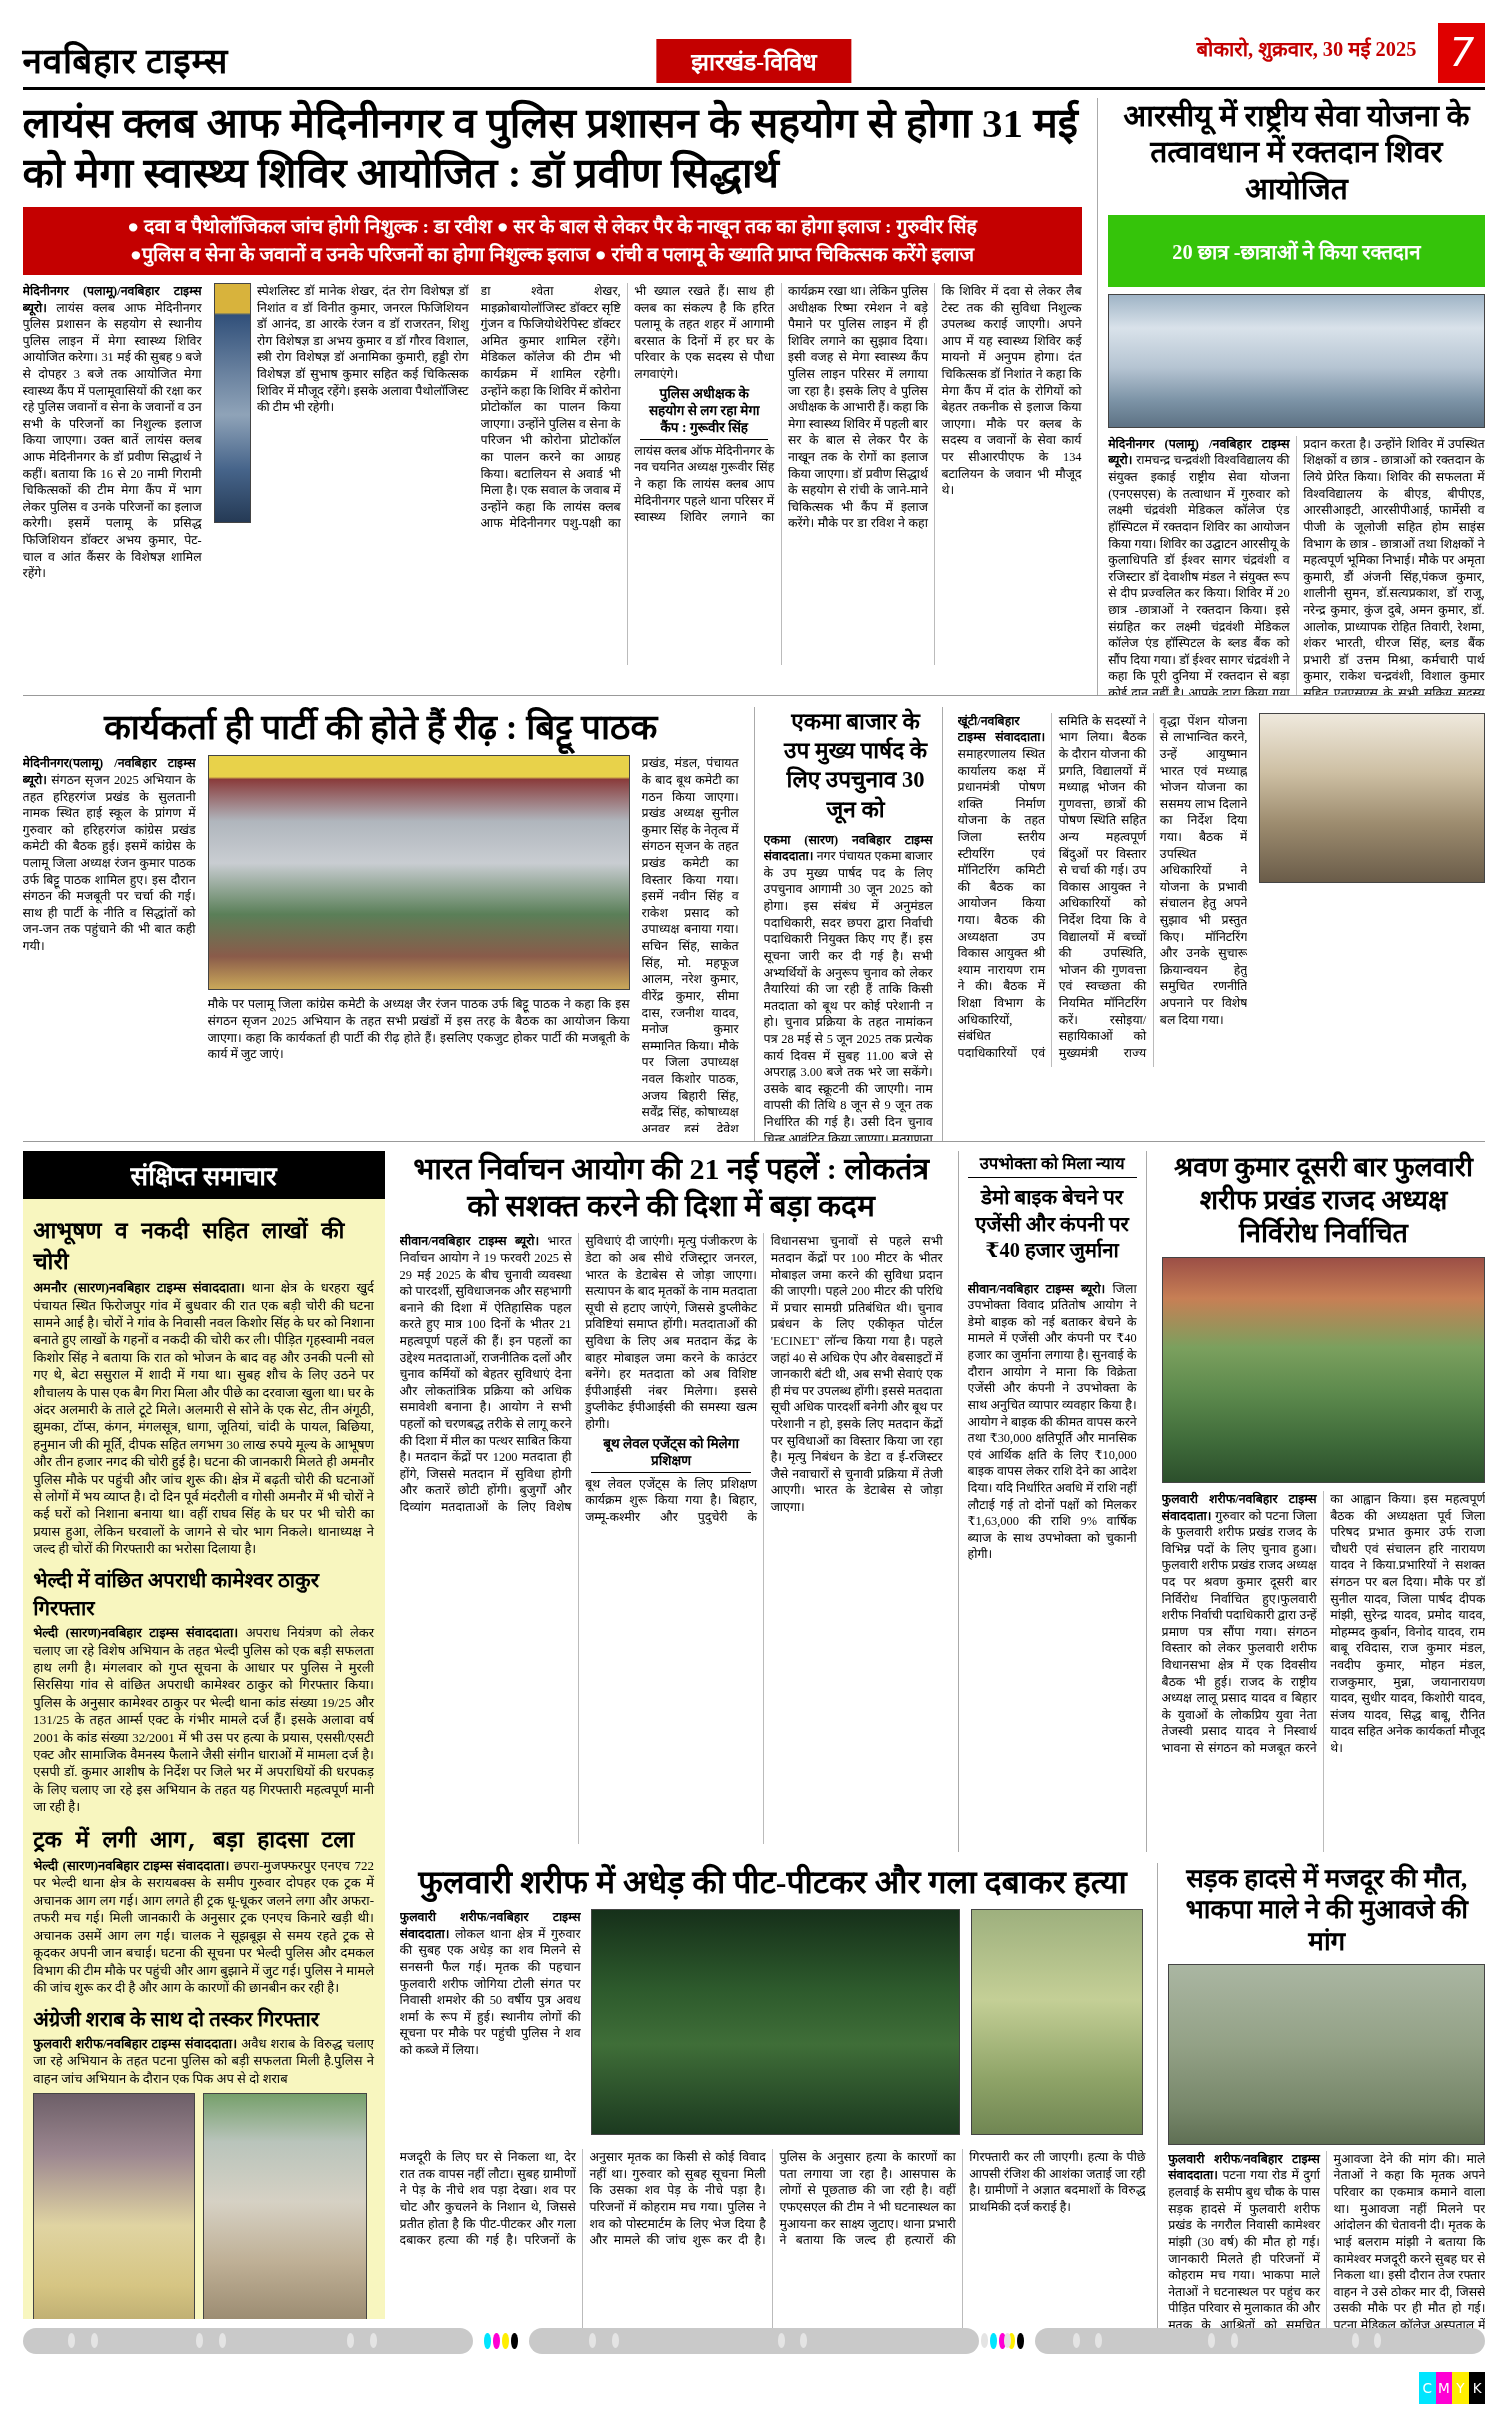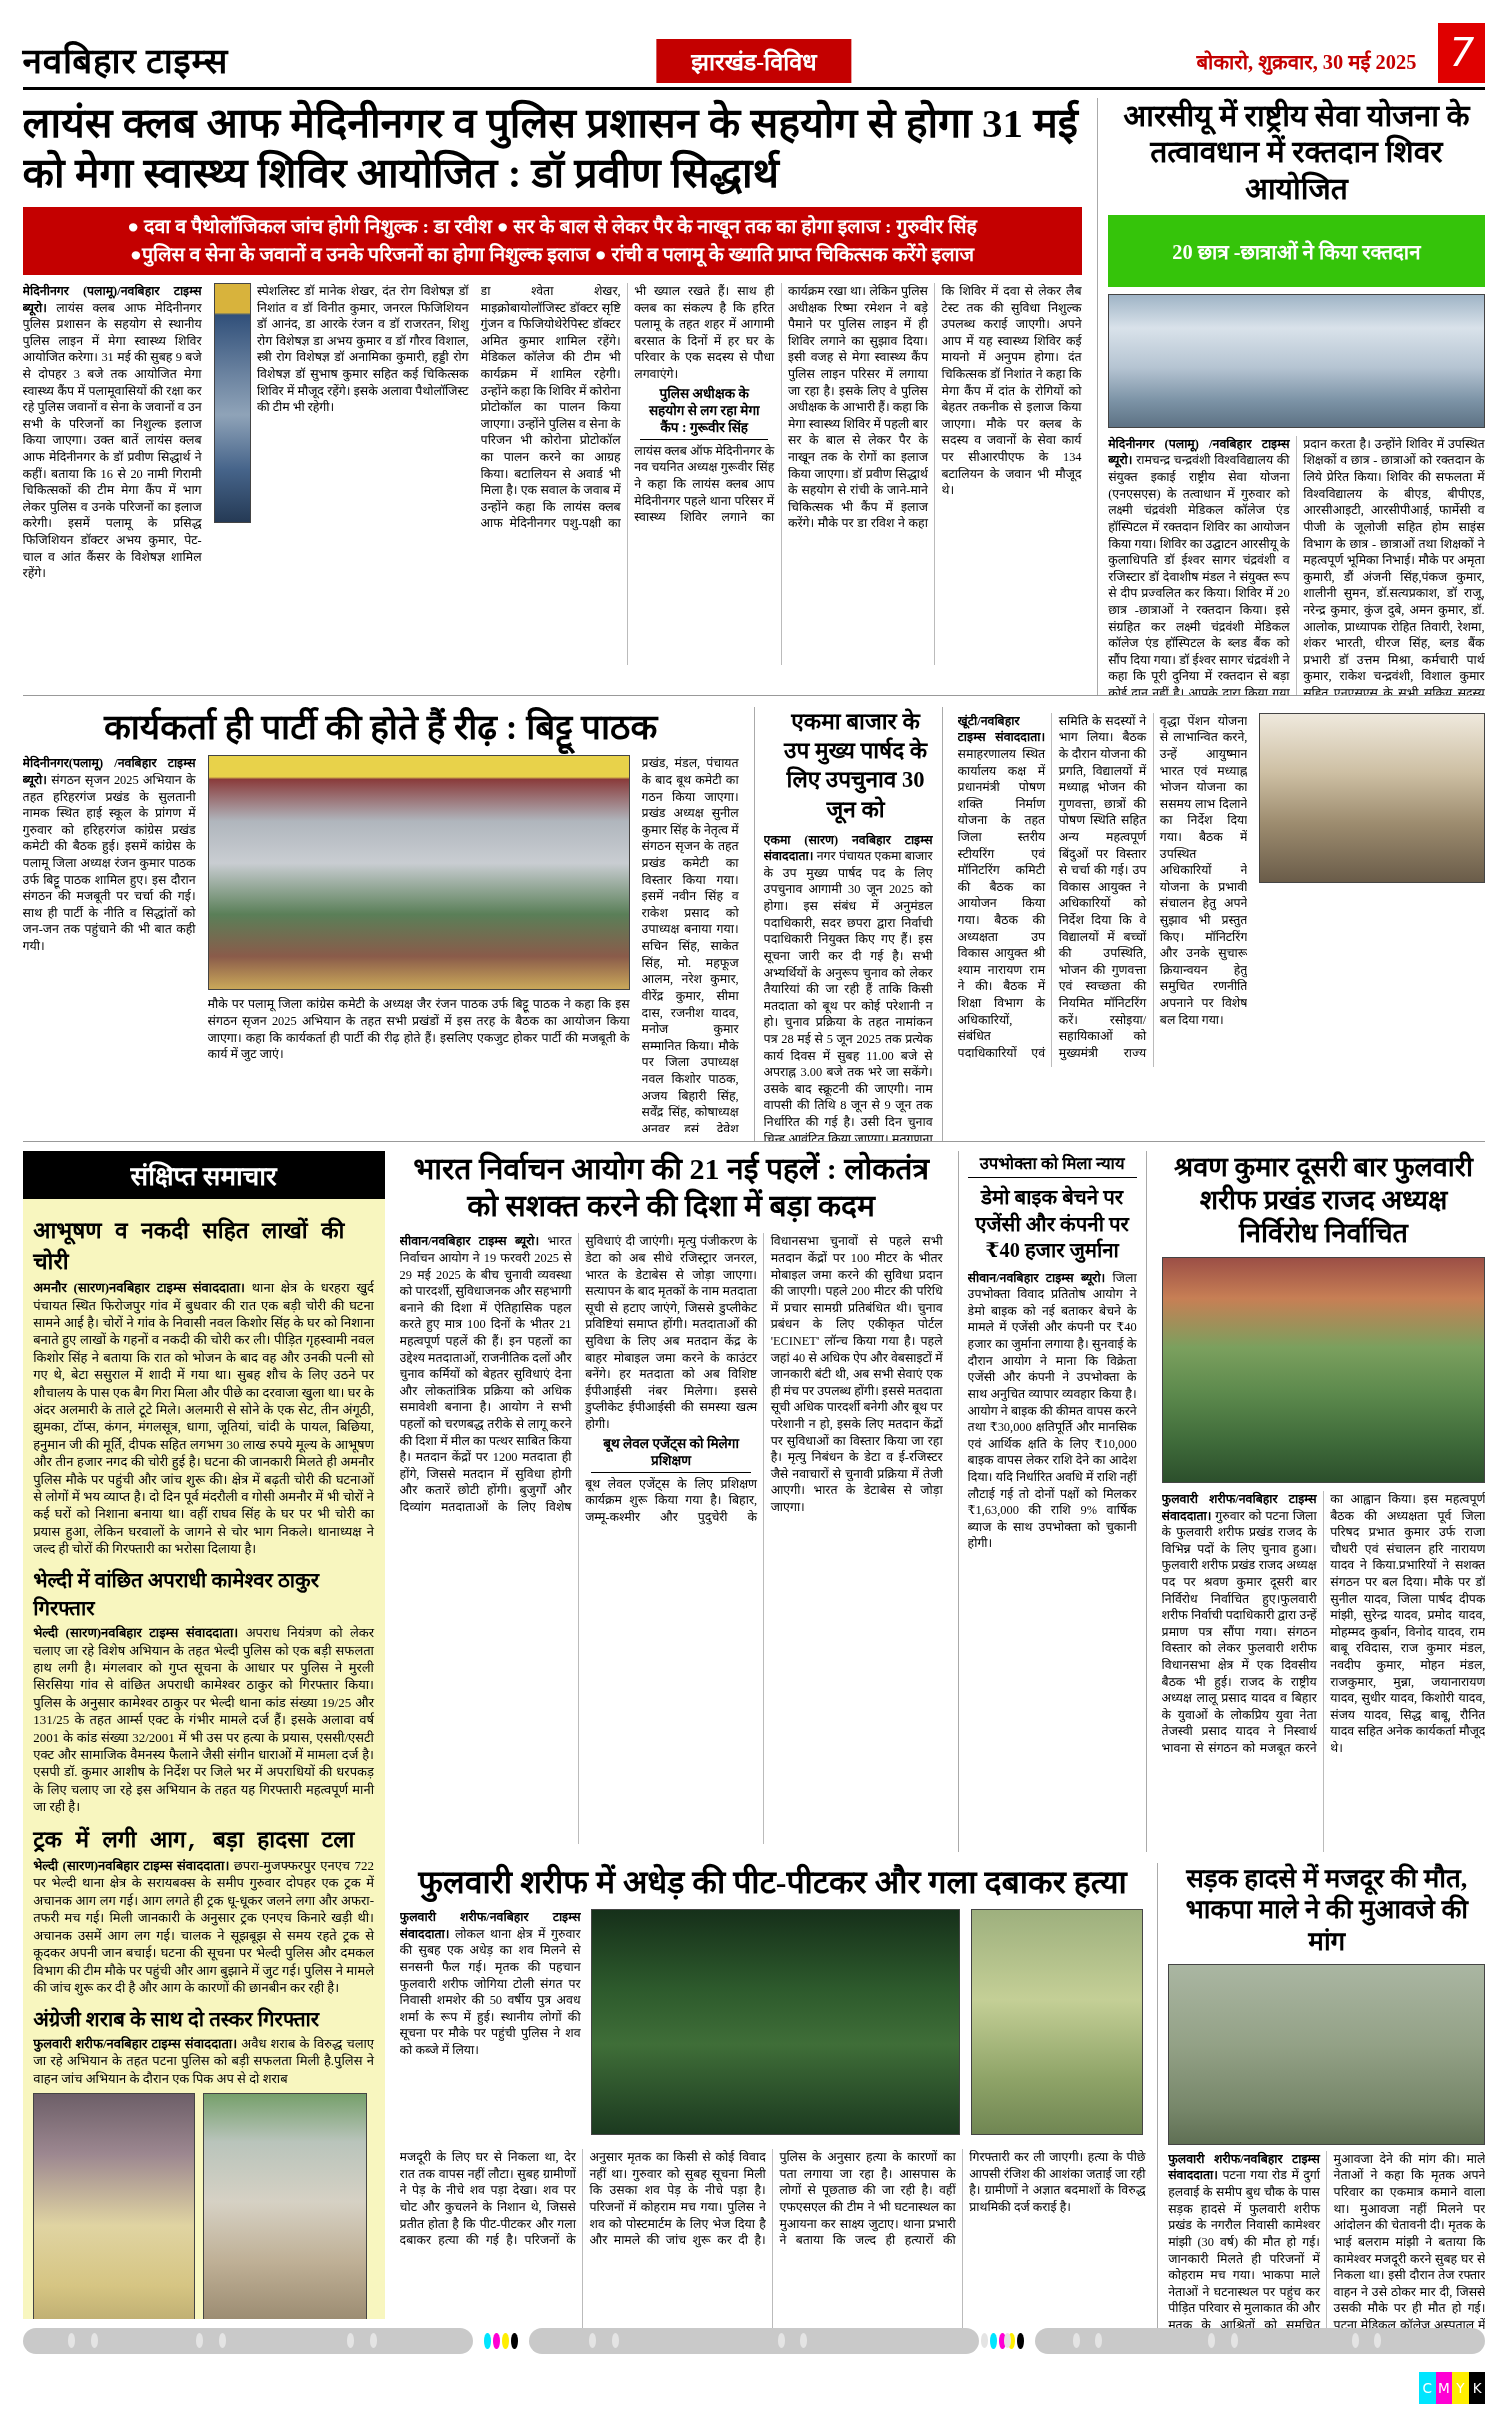--- a/index.html
+++ b/index.html
@@ -5,21 +5,21 @@
   html,body{margin:0;padding:0;background:#e9e9e9;}
   .page{position:relative;width:1508px;height:2426px;background:#ffffff;margin:0 auto;
         font-family:"Liberation Serif","DejaVu Serif",serif;color:#000;overflow:hidden;box-sizing:border-box;padding:13.6px 22.6px 0 22.6px;}
   .page *{box-sizing:border-box;}
 
   
   .masthead{display:flex;align-items:flex-end;height:69px;position:relative;}
   .paper-name{font-size:35px;font-weight:bold;letter-spacing:0.8px;}
   .section-box{position:absolute;left:50%;transform:translateX(-50%);background:#c40000;color:#fff;
                font-size:23.4px;font-weight:bold;padding:6px 35px;bottom:0;}
-  .date-line{position:absolute;right:69px;bottom:8px;color:#c40000;font-size:20.4px;font-weight:bold;}
+  .date-line{position:absolute;right:69px;bottom:21px;color:#c40000;font-size:20.4px;font-weight:bold;}
   .page-num{position:absolute;right:0;bottom:0;background:#e00000;color:#fff;width:47px;height:60px;
             font-size:39px;font-style:italic;display:flex;align-items:center;justify-content:center;font-family:"DejaVu Sans",sans-serif;}
   .head-rule{border-top:3px solid #000;margin-top:4.5px;}
 
   
   .hl{font-weight:bold;line-height:1.22;text-align:center;}
   .body-txt{font-size:12.4px;line-height:1.34;text-align:justify;}
   .cols2{column-count:2;column-gap:13.6px;column-rule:0.8px solid #bbb;}
   .cols3{column-count:3;column-gap:13.6px;column-rule:0.8px solid #bbb;}
   .cols4{column-count:4;column-gap:13.6px;column-rule:0.8px solid #bbb;}
@@ -251,21 +251,21 @@
             <b>सीवान/नवबिहार टाइम्स ब्यूरो।</b>
             <span>भारत निर्वाचन आयोग ने 19 फरवरी 2025 से 29 मई 2025 के बीच चुनावी व्यवस्था को पारदर्शी, सुविधाजनक और सहभागी बनाने की दिशा में ऐतिहासिक पहल करते हुए मात्र 100 दिनों के भीतर 21 महत्वपूर्ण पहलें की हैं। इन पहलों का उद्देश्य मतदाताओं, राजनीतिक दलों और चुनाव कर्मियों को बेहतर सुविधाएं देना और लोकतांत्रिक प्रक्रिया को अधिक समावेशी बनाना है। आयोग ने सभी पहलों को चरणबद्ध तरीके से लागू करने की दिशा में मील का पत्थर साबित किया है। मतदान केंद्रों पर 1200 मतदाता ही होंगे, जिससे मतदान में सुविधा होगी और कतारें छोटी होंगी। बुजुर्गों और दिव्यांग मतदाताओं के लिए विशेष सुविधाएं दी जाएंगी। मृत्यु पंजीकरण के डेटा को अब सीधे रजिस्ट्रार जनरल, भारत के डेटाबेस से जोड़ा जाएगा। सत्यापन के बाद मृतकों के नाम मतदाता सूची से हटाए जाएंगे, जिससे डुप्लीकेट प्रविष्टियां समाप्त होंगी। मतदाताओं की सुविधा के लिए अब मतदान केंद्र के बाहर मोबाइल जमा करने के काउंटर बनेंगे। हर मतदाता को अब विशिष्ट ईपीआईसी नंबर मिलेगा। इससे डुप्लीकेट ईपीआईसी की समस्या खत्म होगी।</span>
             <div class="subhead-inline">बूथ लेवल एजेंट्स को मिलेगा प्रशिक्षण</div>
             <span>बूथ लेवल एजेंट्स के लिए प्रशिक्षण कार्यक्रम शुरू किया गया है। बिहार, जम्मू-कश्मीर और पुदुचेरी के विधानसभा चुनावों से पहले सभी मतदान केंद्रों पर 100 मीटर के भीतर मोबाइल जमा करने की सुविधा प्रदान की जाएगी। पहले 200 मीटर की परिधि में प्रचार सामग्री प्रतिबंधित थी। चुनाव प्रबंधन के लिए एकीकृत पोर्टल 'ECINET' लॉन्च किया गया है। पहले जहां 40 से अधिक ऐप और वेबसाइटों में जानकारी बंटी थी, अब सभी सेवाएं एक ही मंच पर उपलब्ध होंगी। इससे मतदाता सूची अधिक पारदर्शी बनेगी और बूथ पर परेशानी न हो, इसके लिए मतदान केंद्रों पर सुविधाओं का विस्तार किया जा रहा है। मृत्यु निबंधन के डेटा व ई-रजिस्टर जैसे नवाचारों से चुनावी प्रक्रिया में तेजी आएगी। भारत के डेटाबेस से जोड़ा जाएगा।</span>
           </div>
         </div>
 
         <div class="demo ov">
           <div class="demo-kicker">उपभोक्ता को मिला न्याय</div>
           <div class="hl demo-hl">डेमो बाइक बेचने पर एजेंसी और कंपनी पर ₹40 हजार जुर्माना</div>
-          <div class="body-txt ov" style="margin-top:6px;height:558px;">
+          <div class="body-txt ov" style="margin-top:17px;height:558px;">
             <b>सीवान/नवबिहार टाइम्स ब्यूरो।</b>
             <span>जिला उपभोक्ता विवाद प्रतितोष आयोग ने डेमो बाइक को नई बताकर बेचने के मामले में एजेंसी और कंपनी पर ₹40 हजार का जुर्माना लगाया है। सुनवाई के दौरान आयोग ने माना कि विक्रेता एजेंसी और कंपनी ने उपभोक्ता के साथ अनुचित व्यापार व्यवहार किया है। आयोग ने बाइक की कीमत वापस करने तथा ₹30,000 क्षतिपूर्ति और मानसिक एवं आर्थिक क्षति के लिए ₹10,000 बाइक वापस लेकर राशि देने का आदेश दिया। यदि निर्धारित अवधि में राशि नहीं लौटाई गई तो दोनों पक्षों को मिलकर ₹1,63,000 की राशि 9% वार्षिक ब्याज के साथ उपभोक्ता को चुकानी होगी।</span>
           </div>
         </div>
 
         <div class="shravan ov">
           <div class="hl shravan-hl">श्रवण कुमार दूसरी बार फुलवारी शरीफ प्रखंड राजद अध्यक्ष निर्विरोध निर्वाचित</div>
           <div class="photo ph-shravan"></div>
           <div class="cols2 body-txt ov" style="height:377px;">
             <b>फुलवारी शरीफ/नवबिहार टाइम्स संवाददाता।</b>

